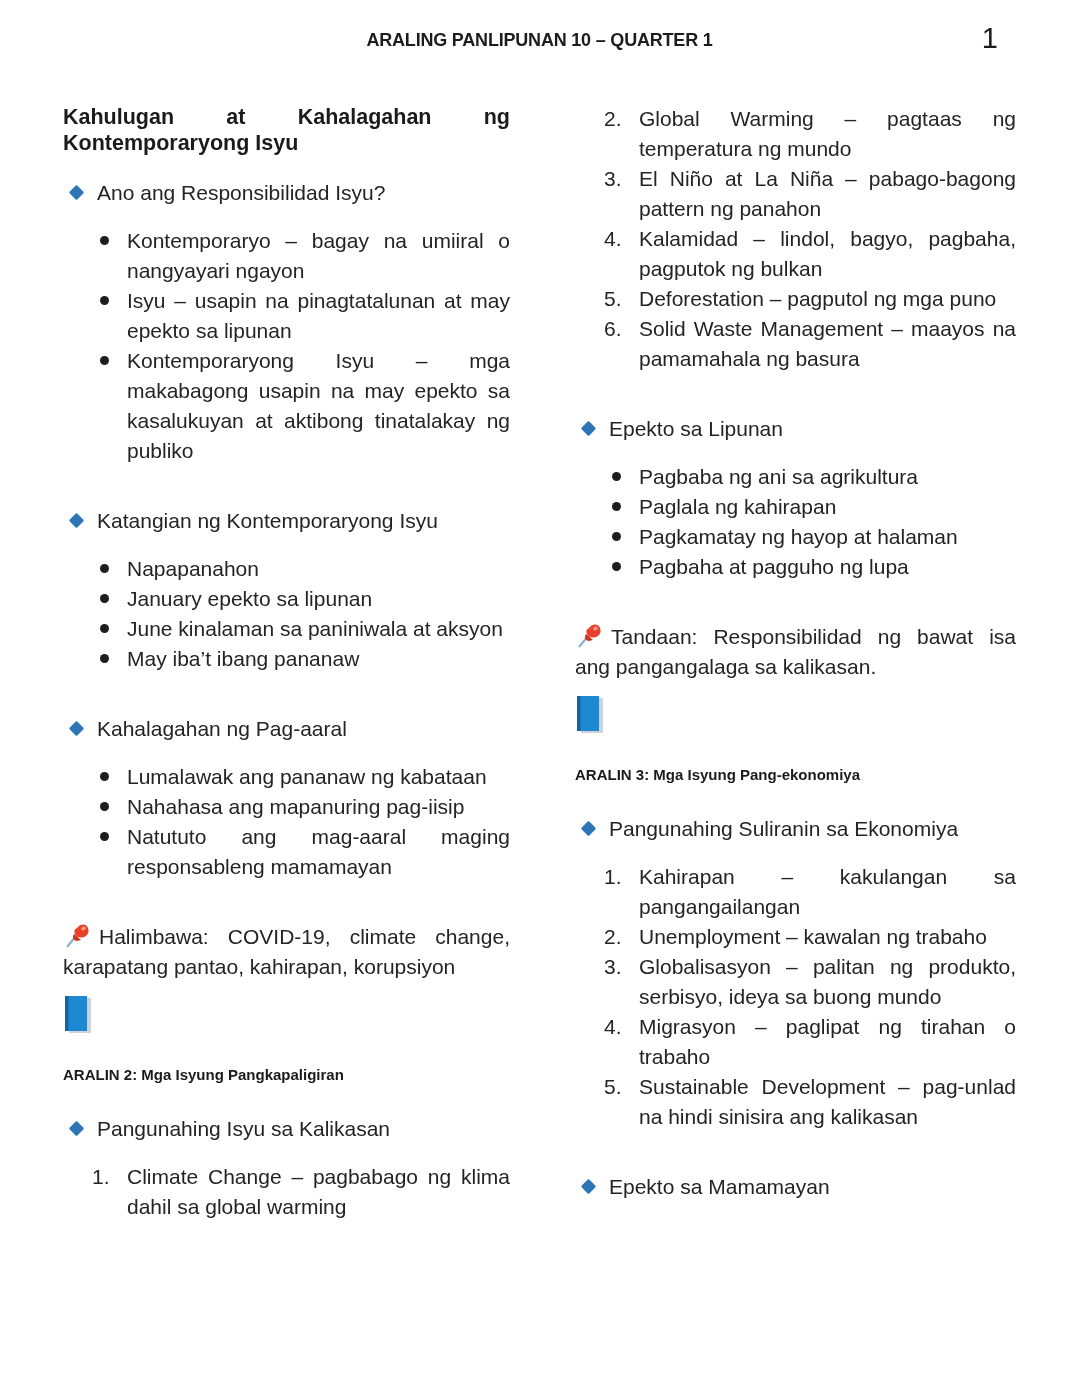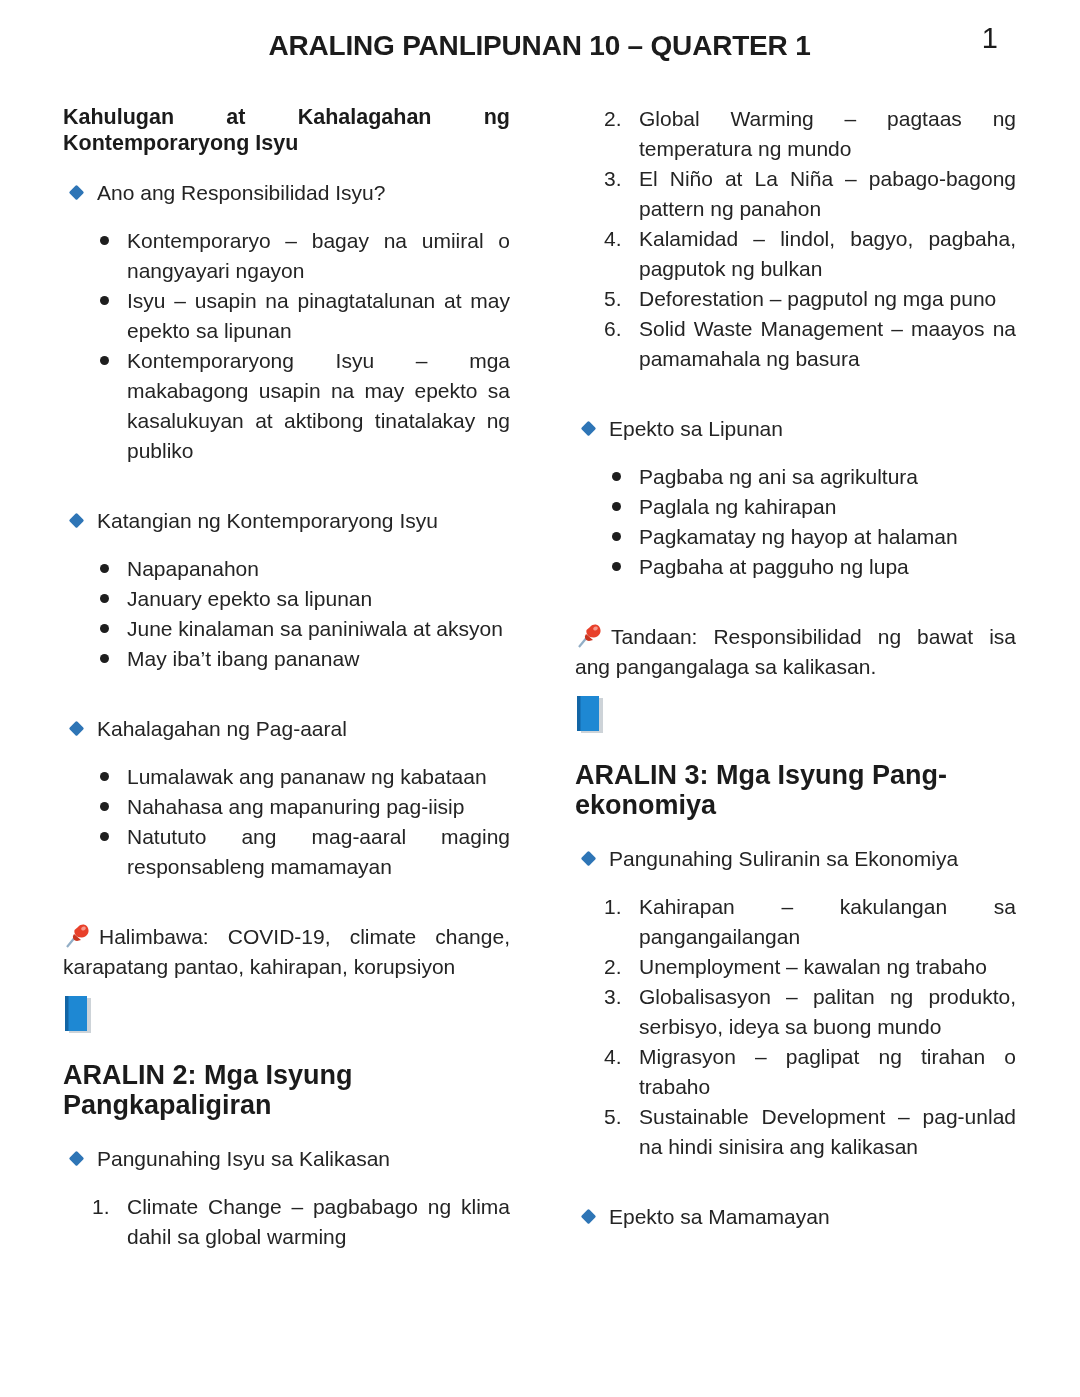--- a/index.html
+++ b/index.html
@@ -27,21 +27,21 @@
     height: 52px;
     padding-top: 30px;
   }
   .doc-title {
     position: absolute;
     left: 0;
     right: 0;
     top: 30px;
     text-align: center;
     font-weight: 700;
-    font-size: 28px;
+    font-size: 18px;
     letter-spacing: -0.2px;
     color: #1c1c1c;
   }
   .page-number {
     position: absolute;
     right: 18px;
     top: 22px;
     font-size: 29px;
     font-weight: 400;
     color: #1c1c1c;
@@ -64,21 +64,21 @@
   .topic-heading {
     font-weight: 700;
     font-size: 21.5px;
     line-height: 26px;
     text-align: justify;
     margin-bottom: 22px;
     color: #1b1b1b;
   }
   .lesson-heading {
     font-weight: 700;
-    font-size: 27px;
+    font-size: 15px;
     line-height: 30px;
     margin-bottom: 24px;
     color: #1b1b1b;
   }
   .diamond-item {
     position: relative;
     padding-left: 34px;
     margin-bottom: 18px;
   }
   .diamond-marker {

